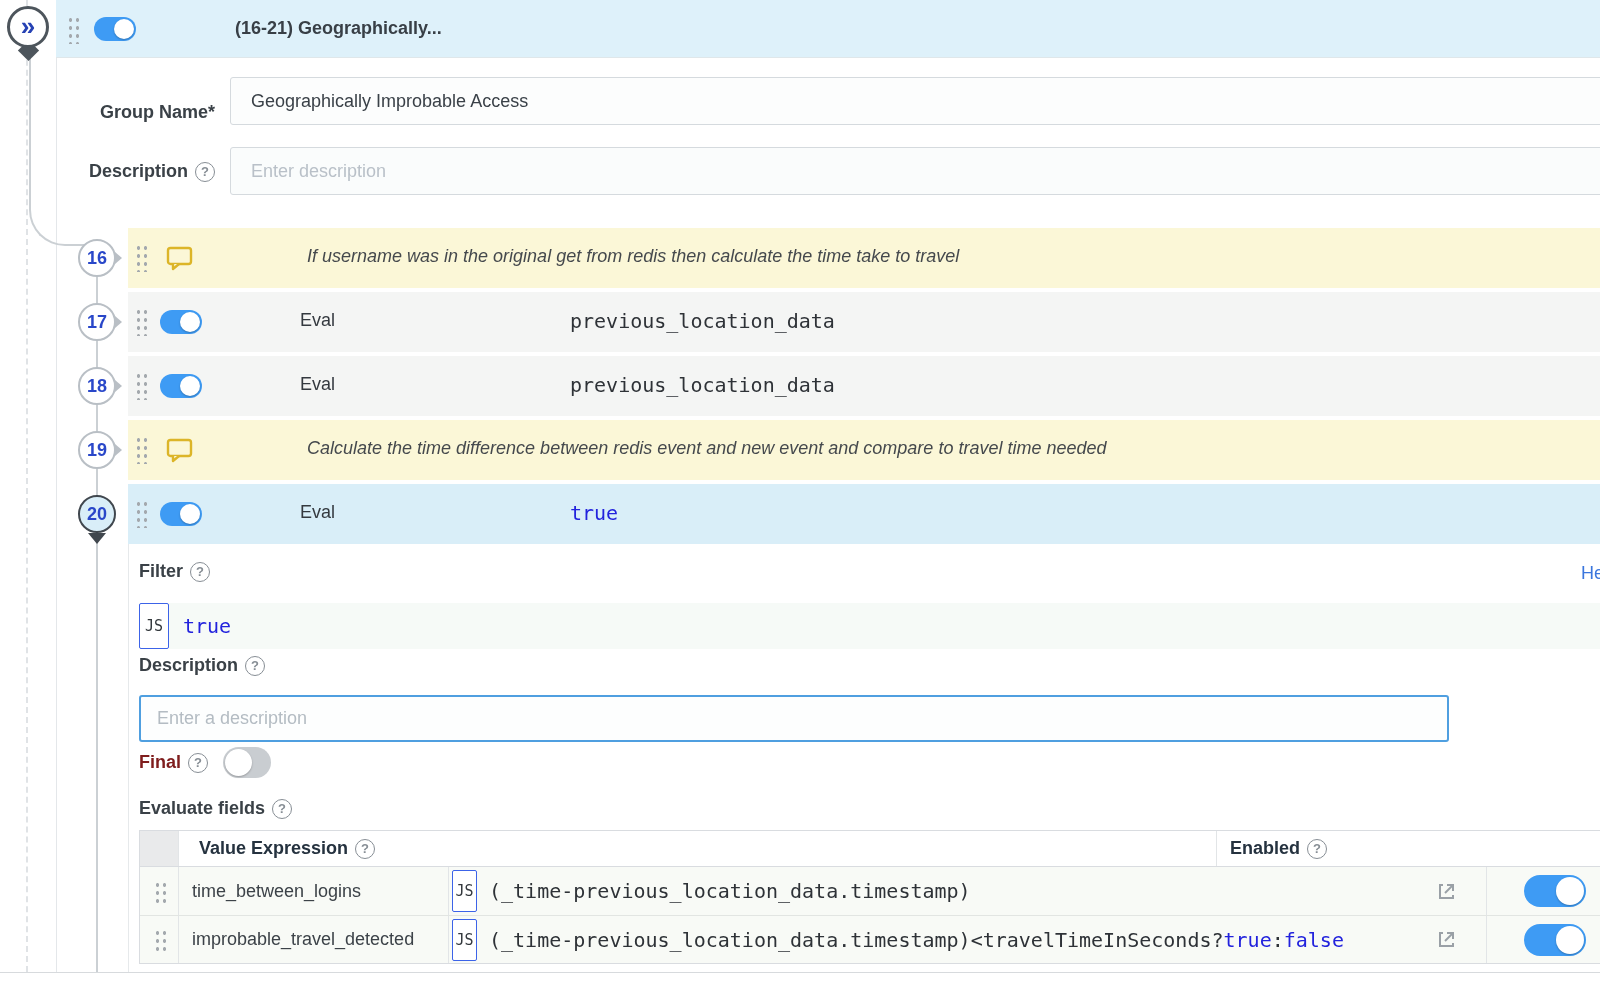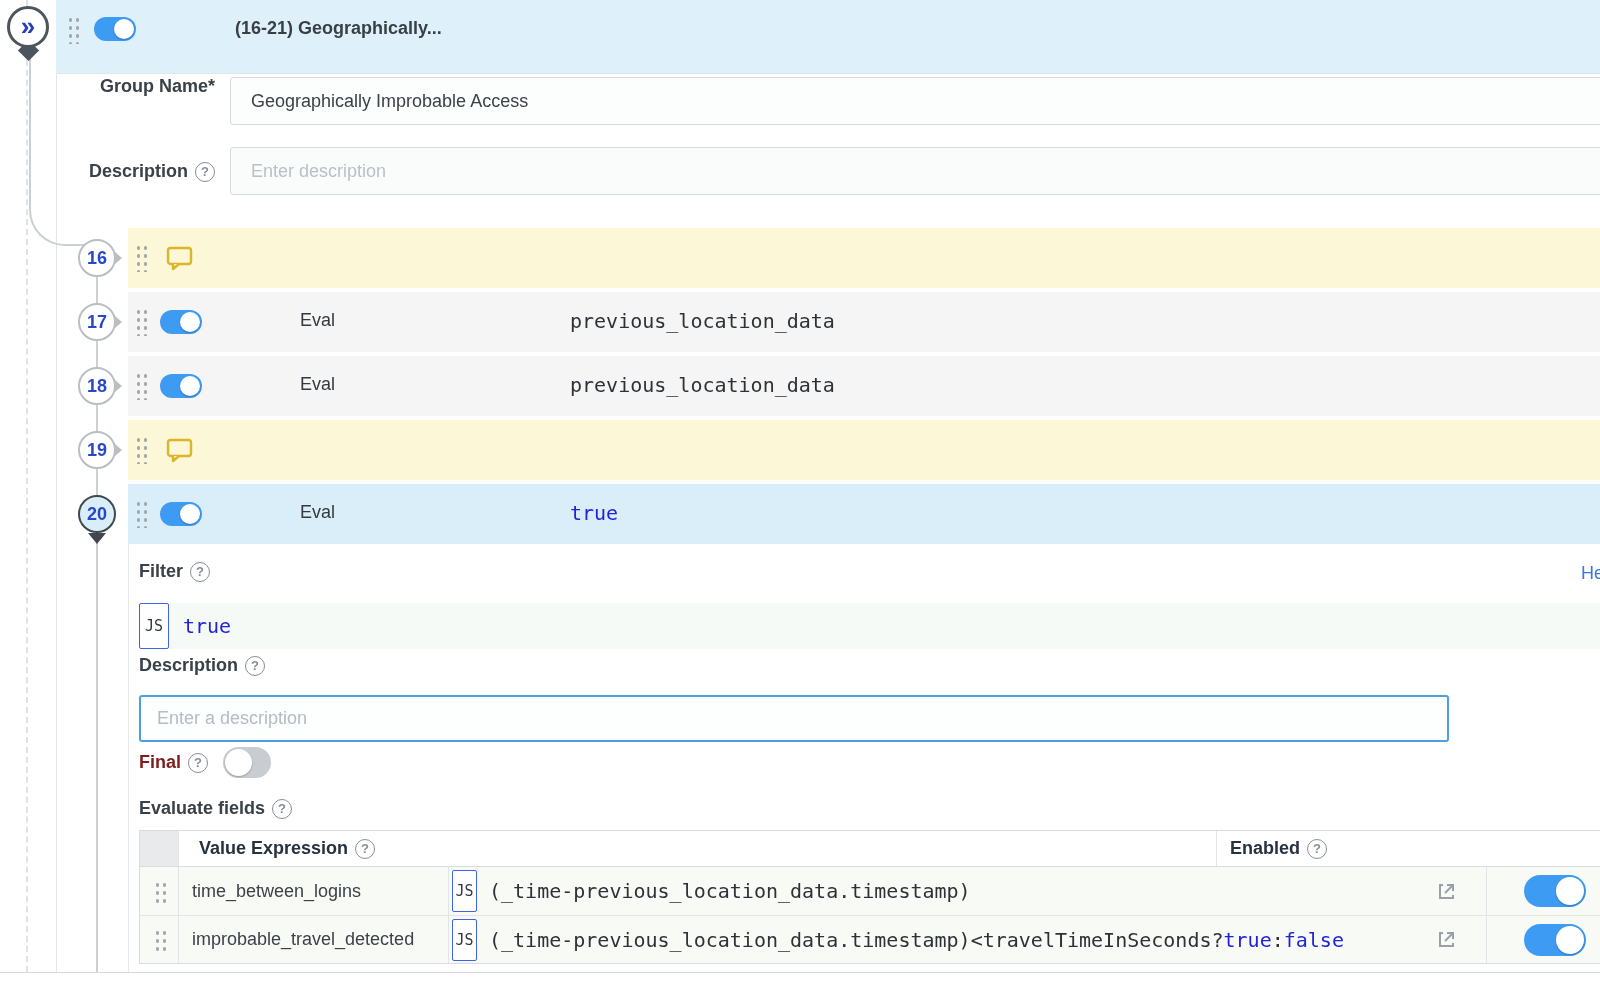--- a/index.html
+++ b/index.html
@@ -24,21 +24,21 @@
   .pin { position:absolute; left:6px; top:5px; width:44px; height:56px; z-index:4; cursor:pointer; }
   .pin .tail { position:absolute; left:15px; top:38px; width:15px; height:15px; background:#4d555c; transform:rotate(45deg); }
   .pin .circle {
     position:absolute; left:1px; top:1px; width:42px; height:42px; border-radius:50%;
     background:#fff; border:3px solid #4d555c; display:flex; align-items:center; justify-content:center;
   }
   .pin .glyph { color:#2642b4; font-size:26px; font-weight:bold; line-height:1; margin-top:-3px; }
 
   
   .header-bar {
-    position:absolute; left:56px; top:0; width:1544px; height:74px;
+    position:absolute; left:56px; top:0; width:1544px; height:58px;
     background:#def1fa; border-bottom:1px solid #dfe7ea; z-index:2;
   }
   .dots {
     width:13px; height:29px;
     background-image:radial-gradient(circle, #a4a9ae 1.7px, transparent 1.9px);
     background-size:7px 8px; background-position:1px 1px;
   }
   .dots.small { height:23px; }
   .header-bar .dots { position:absolute; left:10px; top:15px; }
   .toggle { position:relative; width:42px; height:24px; border-radius:13px; background:#3e9bf4; cursor:pointer; }
@@ -157,37 +157,38 @@
       <span class="glyph">»</span>
     </div>
   </div>
 
   <div class="header-bar">
     <div class="dots"></div>
     <div class="toggle"></div>
     <div class="header-title">(16-21) Geographically...</div>
   </div>
 
-  <div class="form-label" style="top:76px;text-align:right;">
+  <div class="form-label" style="top:102px;text-align:right;">
     <span>Group Name*</span>
   </div>
   <input class="text-input" style="top: 77px;" value="Geographically Improbable Access">
 
   <div class="form-label" style="top:161px;">
     <span>Description</span>
     <span class="help-icon">?</span>
   </div>
   <input class="text-input" style="top: 147px; background: rgb(250, 252, 252);" placeholder="Enter description">
 
   <div class="fn-row comment" style="top:228px;">
     <div class="dots"></div>
     <svg class="comment-icon" width="28" height="26" viewBox="0 0 28 26">
       <rect x="2" y="3" width="23" height="16" rx="2.5" fill="none" stroke="#dcb528" stroke-width="2.4"></rect>
       <path d="M7 19 L7 24 L13 19" fill="#fbf7d7" stroke="#dcb528" stroke-width="2.4" stroke-linejoin="round"></path>
     </svg>
+    <div class="comment-text">If username was in the original get from redis then calculate the time take to travel</div>
   </div>
 
   <div class="fn-row eval" style="top:292px;">
     <div class="dots"></div>
     <div class="toggle"></div>
     <div class="eval-label">Eval</div>
     <div class="eval-value mono">previous_location_data</div>
   </div>
 
   <div class="fn-row eval" style="top:356px;">
@@ -196,20 +197,21 @@
     <div class="eval-label">Eval</div>
     <div class="eval-value mono">previous_location_data</div>
   </div>
 
   <div class="fn-row comment" style="top:420px;">
     <div class="dots"></div>
     <svg class="comment-icon" width="28" height="26" viewBox="0 0 28 26">
       <rect x="2" y="3" width="23" height="16" rx="2.5" fill="none" stroke="#dcb528" stroke-width="2.4"></rect>
       <path d="M7 19 L7 24 L13 19" fill="#fbf7d7" stroke="#dcb528" stroke-width="2.4" stroke-linejoin="round"></path>
     </svg>
+    <div class="comment-text">Calculate the time difference between redis event and new event and compare to travel time needed</div>
   </div>
 
   <div class="fn-row eval selected" style="top:484px;">
     <div class="dots"></div>
     <div class="toggle"></div>
     <div class="eval-label">Eval</div>
     <div class="eval-value mono blue">true</div>
   </div>
 
   <div class="num-badge" style="top:239px;">

